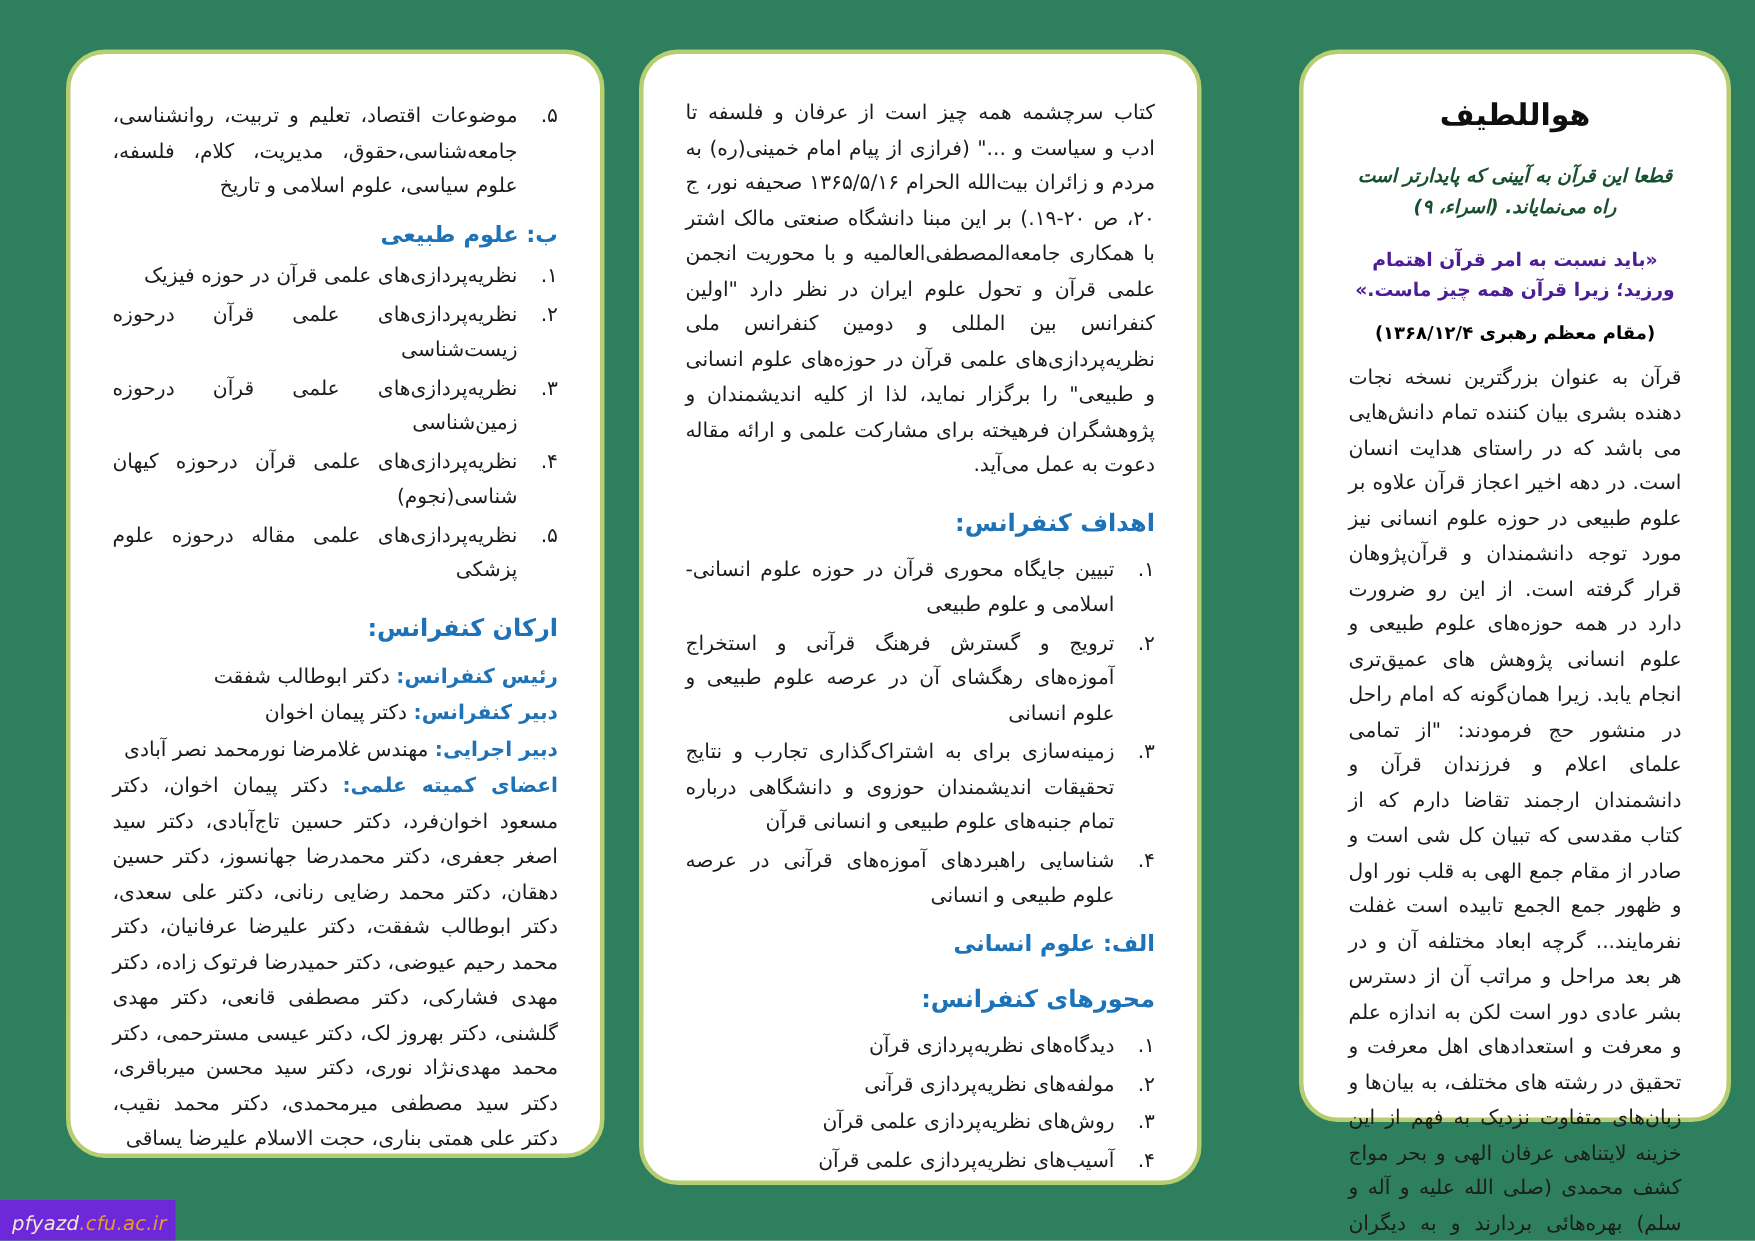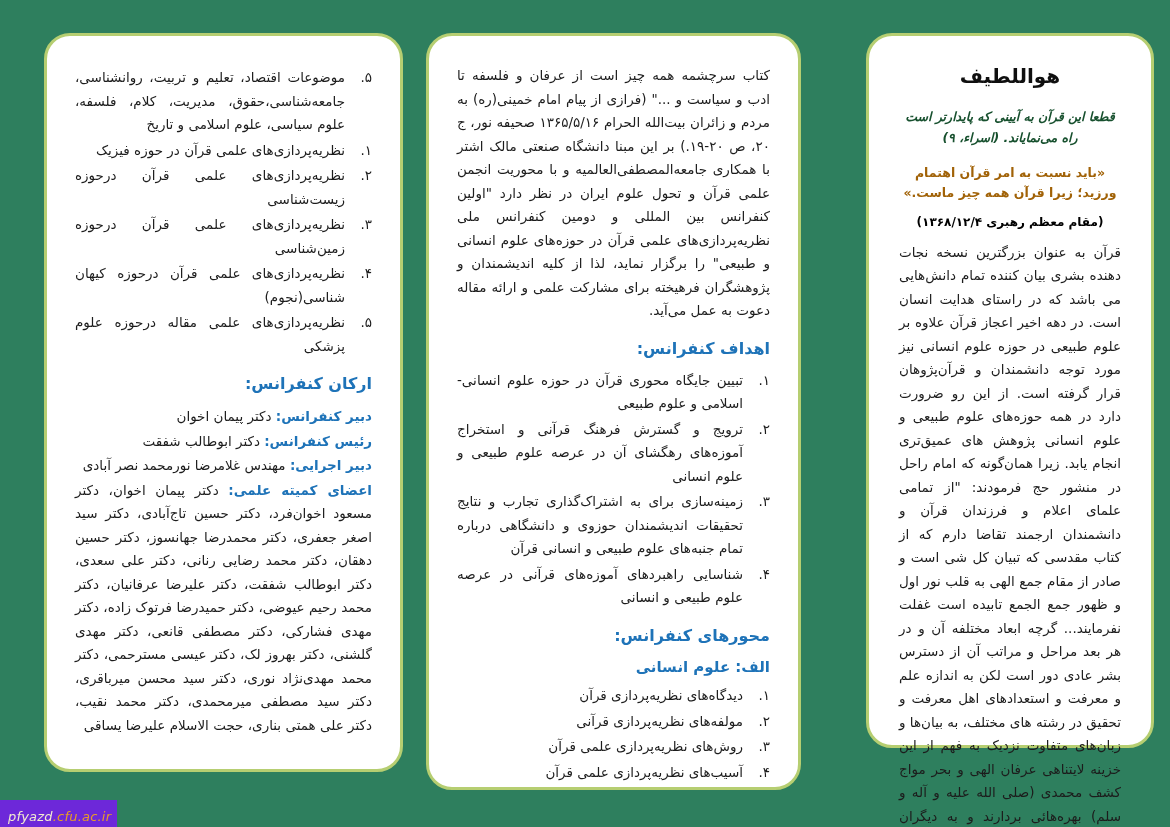--- a/index.html
+++ b/index.html
@@ -21,21 +21,21 @@
   }
   .panel-right{right:16px;width:288px;height:715px;padding:20px 30px 18px 30px;}
   .panel-middle{left:426px;width:375px;height:757px;padding:28px 28px 20px 28px;}
   .panel-left{left:44px;width:359px;height:739px;padding:30px 28px 20px 28px;}
 
   .brochure-title{
     text-align:center;font-weight:bold;font-size:20px;color:#0f0f0f;
     margin:8px 0 18px 0;
   }
   .verse{color:#17502e;font-weight:bold;font-size:12.5px;text-align:center;line-height:1.7;margin:0 0 14px 0;font-style:italic;}
-  .leader{color:#a16207;font-weight:bold;font-size:12.5px;text-align:center;line-height:1.6;margin:0 0 12px 0;}
+  .leader{color:#4c1d95;font-weight:bold;font-size:12.5px;text-align:center;line-height:1.6;margin:0 0 12px 0;}
   .attr{color:#000000;font-weight:bold;font-size:12px;text-align:center;margin:0 0 12px 0;}
 
   .body-text{
     font-size:13.5px;line-height:23.5px;text-align:justify;margin:0;
   }
   .h-blue{
     color:#1e73b8;font-weight:bold;font-size:16px;
     margin:14px 0 8px 0;line-height:1.5;
   }
   .h-blue.sub{font-size:15px;margin:8px 0 6px 0;}
@@ -86,22 +86,22 @@
     </div>
     <div class="li-row">
       <span class="li-num">۳.</span>
       <span class="li-txt">زمینه‌سازی برای به اشتراک‌گذاری تجارب و نتایج تحقیقات اندیشمندان حوزوی و دانشگاهی درباره تمام جنبه‌های علوم طبیعی و انسانی قرآن</span>
     </div>
     <div class="li-row">
       <span class="li-num">۴.</span>
       <span class="li-txt">شناسایی راهبردهای آموزه‌های قرآنی در عرصه علوم طبیعی و انسانی</span>
     </div>
 
+    <div class="h-blue sub">الف: علوم انسانی</div>
     <div class="h-blue">محورهای کنفرانس:</div>
-    <div class="h-blue sub">الف: علوم انسانی</div>
     <div class="li-row">
       <span class="li-num">۱.</span>
       <span class="li-txt">دیدگاه‌های نظریه‌پردازی قرآن</span>
     </div>
     <div class="li-row">
       <span class="li-num">۲.</span>
       <span class="li-txt">مولفه‌های نظریه‌پردازی قرآنی</span>
     </div>
     <div class="li-row">
       <span class="li-num">۳.</span>
@@ -112,20 +112,21 @@
       <span class="li-txt">آسیب‌های نظریه‌پردازی علمی قرآن</span>
     </div>
   </div>
 
   <div class="panel panel-left">
     <div class="li-row">
       <span class="li-num">۵.</span>
       <span class="li-txt">موضوعات اقتصاد، تعلیم و تربیت، روانشناسی، جامعه‌شناسی،حقوق، مدیریت، کلام، فلسفه، علوم سیاسی، علوم اسلامی و تاریخ</span>
     </div>
 
+    <div class="h-blue sub">ب: علوم طبیعی</div>
     <div class="li-row">
       <span class="li-num">۱.</span>
       <span class="li-txt">نظریه‌پردازی‌های علمی قرآن در حوزه فیزیک</span>
     </div>
     <div class="li-row">
       <span class="li-num">۲.</span>
       <span class="li-txt">نظریه‌پردازی‌های علمی قرآن درحوزه زیست‌شناسی</span>
     </div>
     <div class="li-row">
       <span class="li-num">۳.</span>
@@ -135,26 +136,26 @@
       <span class="li-num">۴.</span>
       <span class="li-txt">نظریه‌پردازی‌های علمی قرآن درحوزه کیهان شناسی(نجوم)</span>
     </div>
     <div class="li-row">
       <span class="li-num">۵.</span>
       <span class="li-txt">نظریه‌پردازی‌های علمی مقاله درحوزه علوم پزشکی</span>
     </div>
 
     <div class="h-blue">ارکان کنفرانس:</div>
     <p class="role-line">
+      <span class="role-label">رئیس کنفرانس:</span>
+      <span>دکتر ابوطالب شفقت</span>
+    </p>
+    <p class="role-line">
       <span class="role-label">دبیر کنفرانس:</span>
       <span>دکتر پیمان اخوان</span>
-    </p>
-    <p class="role-line">
-      <span class="role-label">رئیس کنفرانس:</span>
-      <span>دکتر ابوطالب شفقت</span>
     </p>
     <p class="role-line">
       <span class="role-label">دبیر اجرایی:</span>
       <span>مهندس غلامرضا نورمحمد نصر آبادی</span>
     </p>
     <p class="body-text members">
       <span class="role-label">اعضای کمیته علمی:</span>
       <span>دکتر پیمان اخوان، دکتر مسعود اخوان‌فرد، دکتر حسین تاج‌آبادی، دکتر سید اصغر جعفری، دکتر محمدرضا جهانسوز، دکتر حسین دهقان، دکتر محمد رضایی رنانی، دکتر علی سعدی، دکتر ابوطالب شفقت، دکتر علیرضا عرفانیان، دکتر محمد رحیم عیوضی، دکتر حمیدرضا فرتوک زاده، دکتر مهدی فشارکی، دکتر مصطفی قانعی، دکتر مهدی گلشنی، دکتر بهروز لک، دکتر عیسی مسترحمی، دکتر محمد مهدی‌نژاد نوری، دکتر سید محسن میرباقری، دکتر سید مصطفی میرمحمدی، دکتر محمد نقیب، دکتر علی همتی بناری، حجت الاسلام علیرضا یساقی</span>
     </p>
   </div>

